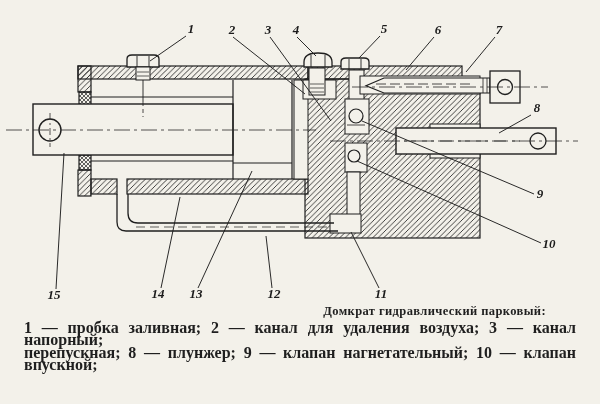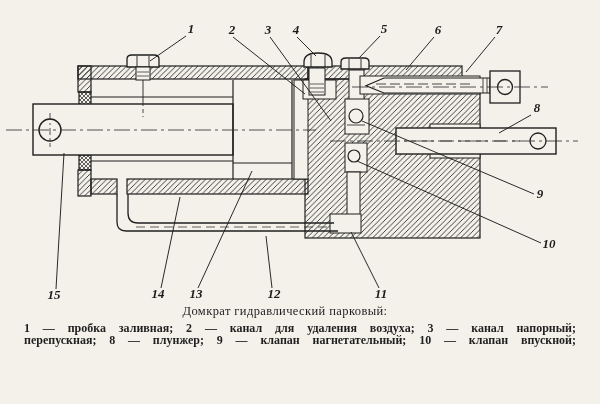--- a/index.html
+++ b/index.html
@@ -14,24 +14,24 @@
   svg{display:block;}
   svg text{
     font-family:"Liberation Serif",serif;
     font-style:italic;
     font-weight:bold;
     font-size:13px;
     fill:#1b1b1b;
   }
   .caption{width:552px;margin:2px auto 0;}
   .cap-title{
-    text-align:center;font-weight:normal;font-size:12.5px;
+    text-align:right;font-weight:bold;font-size:12.5px;
     letter-spacing:.4px;margin:0 30px 3px 0;
   }
-  .cap-line{font-weight:bold;font-size:12px;line-height:12.4px;}
+  .cap-line{font-weight:bold;font-size:16px;line-height:12.4px;}
   .cap-just{text-align:justify;text-align-last:justify;}
   .cap-center{text-align:center;}
 </style>
 </head>
 <body>
 
 <div class="page">
 
   <svg width="600" height="302" viewBox="0 0 600 302">
     <defs>

